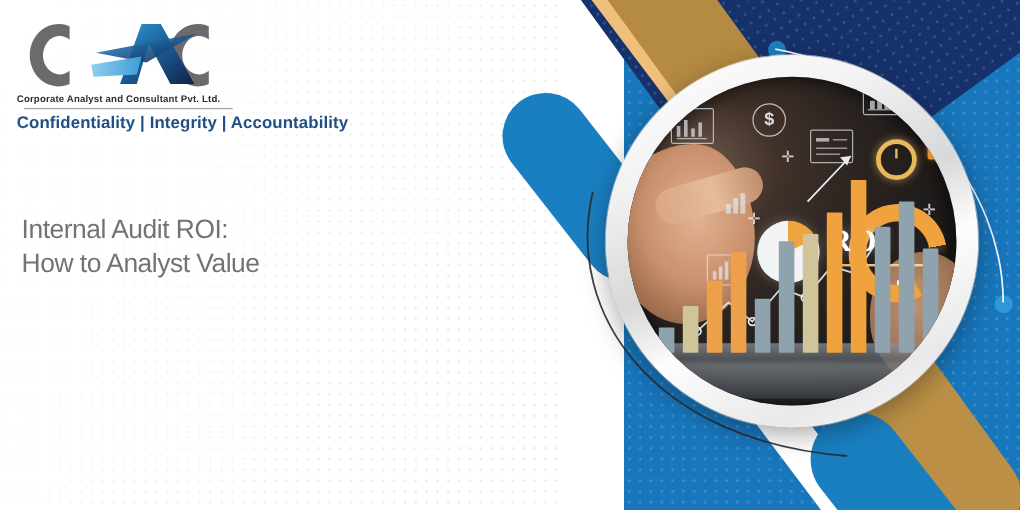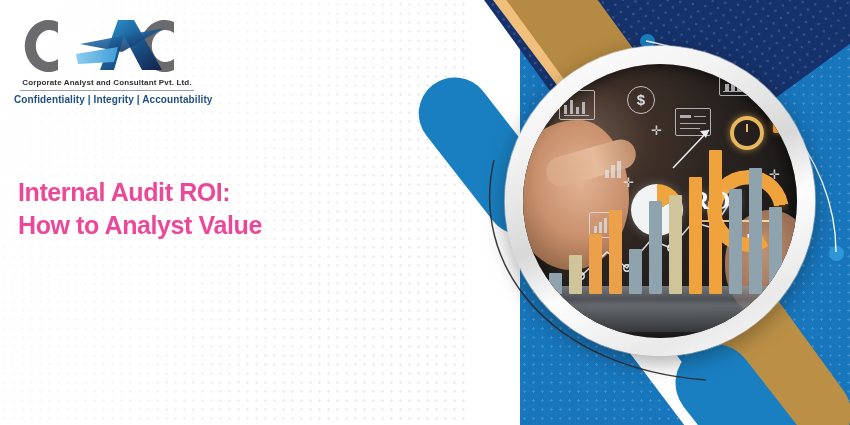--- a/index.html
+++ b/index.html
@@ -205,33 +205,33 @@
     border:1.6px solid rgba(228,233,240,.78);
     color:rgba(235,240,246,.9);font-size:15px;font-weight:bold;
     text-align:center;line-height:25px;
   }
 
   
   .logo-wrap{position:absolute;left:14px;top:14px;width:186px;}
   .logo-mark{position:relative;height:62px;}
   .cac-svg{display:block;}
   .logo-sub1{
-    margin-top:2px;text-align:center;color:#2f2f33;
+    margin-top:2px;text-align:left;color:#2f2f33;
     font-size:8px;font-weight:bold;letter-spacing:.15px;white-space:nowrap;
   }
   .logo-rule{height:1px;background:#9aa0a6;margin:3px 6px;}
   .logo-sub2{
     text-align:center;color:#1f4f86;
-    font-size:10px;font-weight:bold;letter-spacing:.1px;white-space:nowrap;
+    font-size:14px;font-weight:bold;letter-spacing:.1px;white-space:nowrap;
   }
 
   
   .headline{
     position:absolute;left:18px;top:176px;width:400px;
-    color:#ec4899;font-weight:bold;font-size:25px;line-height:1.33;
+    color:#737373;font-weight:normal;font-size:22px;line-height:1.33;
     letter-spacing:-.4px;
   }
   .headline .l2{display:block;}
 </style>
 </head>
 <body>
 
 <div id="banner">
 
   <div class="dots-left"></div>

